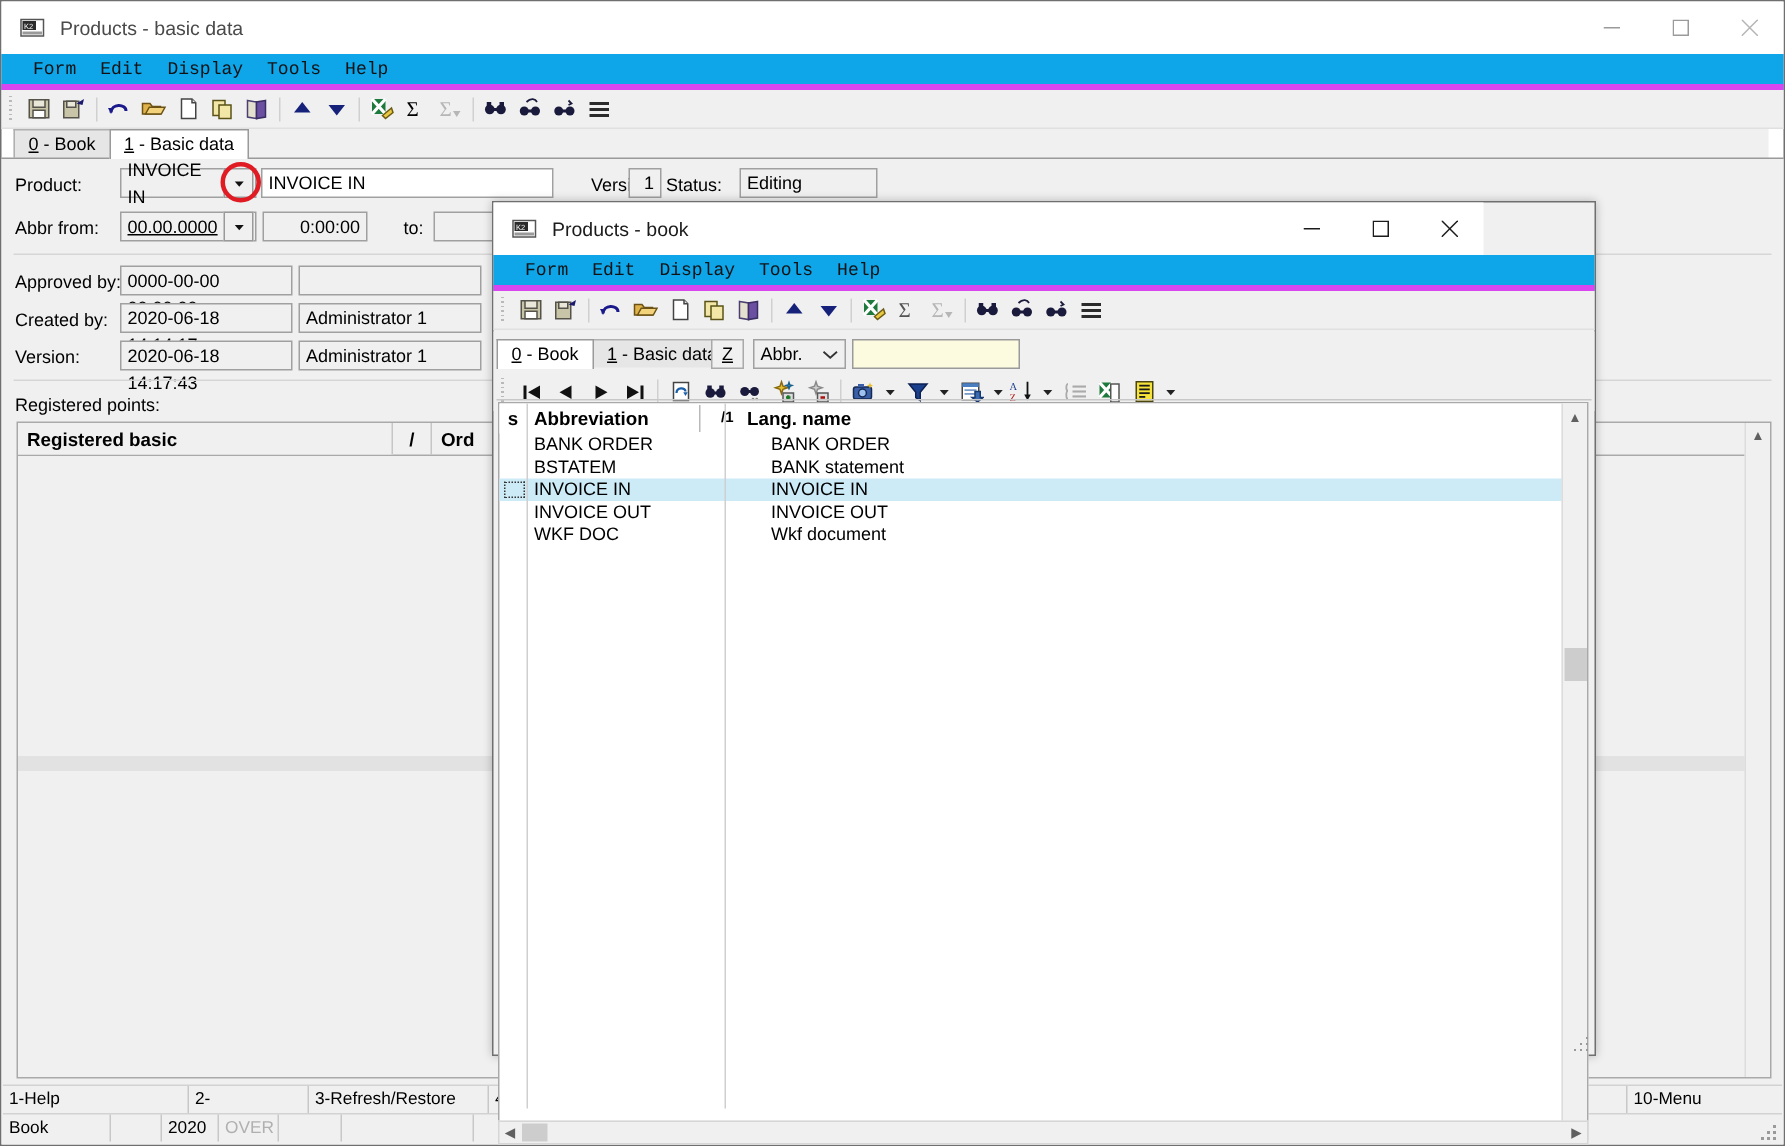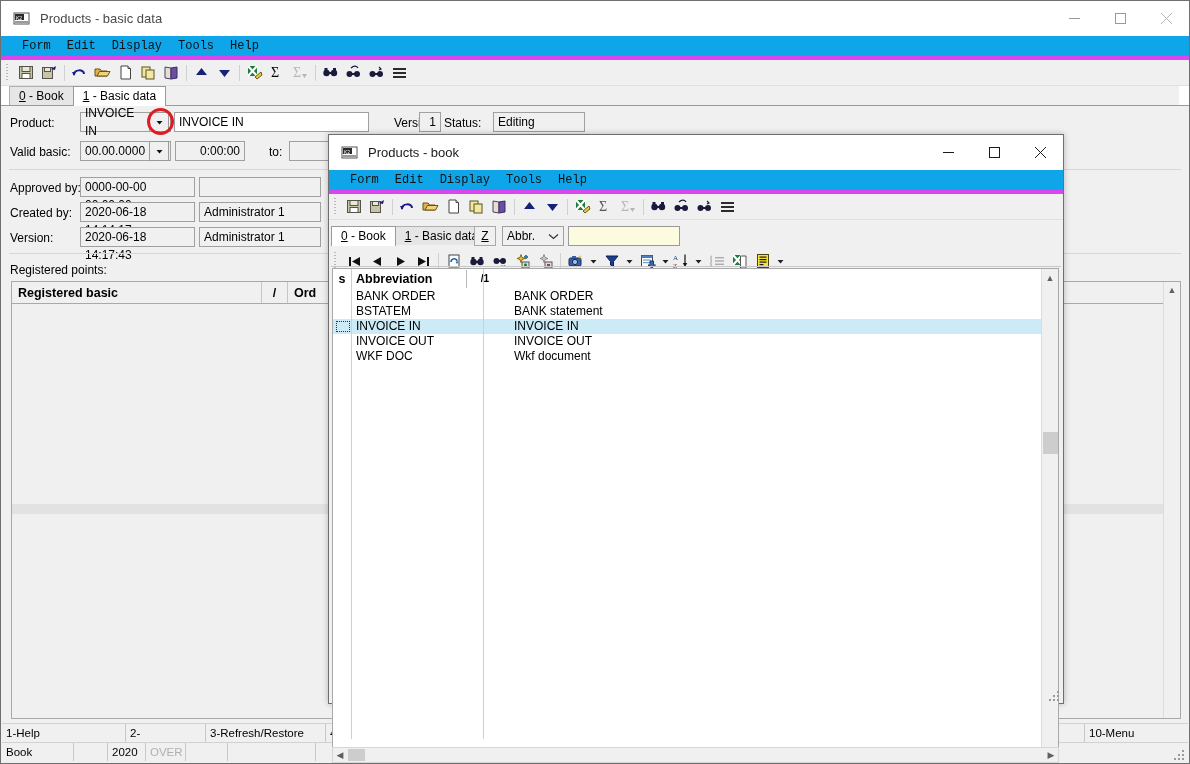--- a/index.html
+++ b/index.html
@@ -265,23 +265,23 @@
           <path d="M1.5 3 L7.5 3 L4.5 6.5 Z" fill="#111"></path>
         </svg>
       </span>
   </div>
   <div class="field white" style="position:absolute;left:173px;top:111px;width:195px;">INVOICE IN</div>
   <span class="lbl" style="position:absolute;left:393px;top:115px;">Version:</span>
   <div class="field num" style="position:absolute;left:418px;top:111px;width:22px;">1</div>
   <span class="lbl" style="position:absolute;left:443px;top:115px;">Status:</span>
   <div class="field" style="position:absolute;left:492px;top:111px;width:92px;">Editing</div>
 
-  <span class="lbl" style="position:absolute;left:9px;top:144px;">Valid basic:</span>
+  <span class="lbl" style="position:absolute;left:9px;top:144px;">Abbr from:</span>
   <div class="combo" style="position:absolute;left:79px;top:140px;width:91px;">
-    <span class="ctext" style="text-align:center;">00.00.0000</span>
+    <span class="ctext" style="text-align:center;text-decoration:underline;">00.00.0000</span>
     <span class="cbtn">
         <svg width="9" height="9" viewBox="0 0 9 9">
           <path d="M1.5 3 L7.5 3 L4.5 6.5 Z" fill="#111"></path>
         </svg>
       </span>
   </div>
   <div class="field num" style="position:absolute;left:174px;top:140px;width:70px;">0:00:00</div>
   <span class="lbl" style="position:absolute;left:268px;top:144px;">to:</span>
   <div class="field num" style="position:absolute;left:288px;top:140px;width:91px;">00.00</div>
 
@@ -339,21 +339,21 @@
     <div class="cell" style="width:88px;">DEMO</div>
     <div class="cell" style="width:42px;"></div>
     <div class="cell" style="width:90px;">english</div>
     <div class="cell" style="width:610px;border-right:none;"></div>
   </div>
   <div class="resize-grip" style="right:3px;bottom:3px;"></div>
 </div>
 
 <div class="win win-frame" style="left:328px;top:134px;width:736px;height:570px;background:#f0f0f0;box-shadow:0 0 6px rgba(0,0,0,.25);">
 
-  <div class="titlebar child" style="width:734px;">
+  <div class="titlebar child" style="width:660px;">
     <span class="tb-icon">
       <svg width="18" height="18" viewBox="0 0 18 18">
         <rect x="1" y="3" width="15" height="11" fill="#fff" stroke="#555"></rect>
         <rect x="2" y="4" width="9" height="6" fill="#2b2b2b"></rect>
         <text x="3" y="9.5" font-size="5" fill="#fff" font-family="Liberation Sans">K2</text>
         <rect x="2" y="11" width="13" height="2" fill="#9a9a9a"></rect>
       </svg>
     </span>
     <span class="tb-text">Products - book</span>
     <div class="tb-buttons">
@@ -661,20 +661,21 @@
       </span>
   </div>
 
   <div style="position:absolute;left:2px;top:131px;width:730px;height:1px;background:#c8c8c8;"></div>
   <div style="position:absolute;left:3px;top:133px;width:727px;height:492px;border:1px solid #a9a9a9;background:#ffffff;box-sizing:border-box;">
 
     <div class="listhead" style="width:100%;">
       <div class="lh" style="width:18px;text-align:center;border-right:none;">s</div>
       <div class="lh" style="width:116px;padding-left:5px;">Abbreviation</div>
       <div class="lh" style="width:26px;text-align:right;padding-right:4px;font-size:10px;border-right:none;">/1</div>
+      <div class="lh" style="width:220px;padding-left:5px;border-right:none;">Lang. name</div>
     </div>
 
     <div style="position:absolute;left:0;top:20px;right:17px;bottom:0;">
       <div class="lrow">
         <div class="lcell" style="width:18px;"></div>
         <div class="lcell" style="width:132px;padding-left:5px;">BANK ORDER</div>
         <div class="lcell" style="width:26px;"></div>
         <div class="lcell" style="width:220px;padding-left:5px;">BANK ORDER</div>
       </div>
       <div class="lrow">

